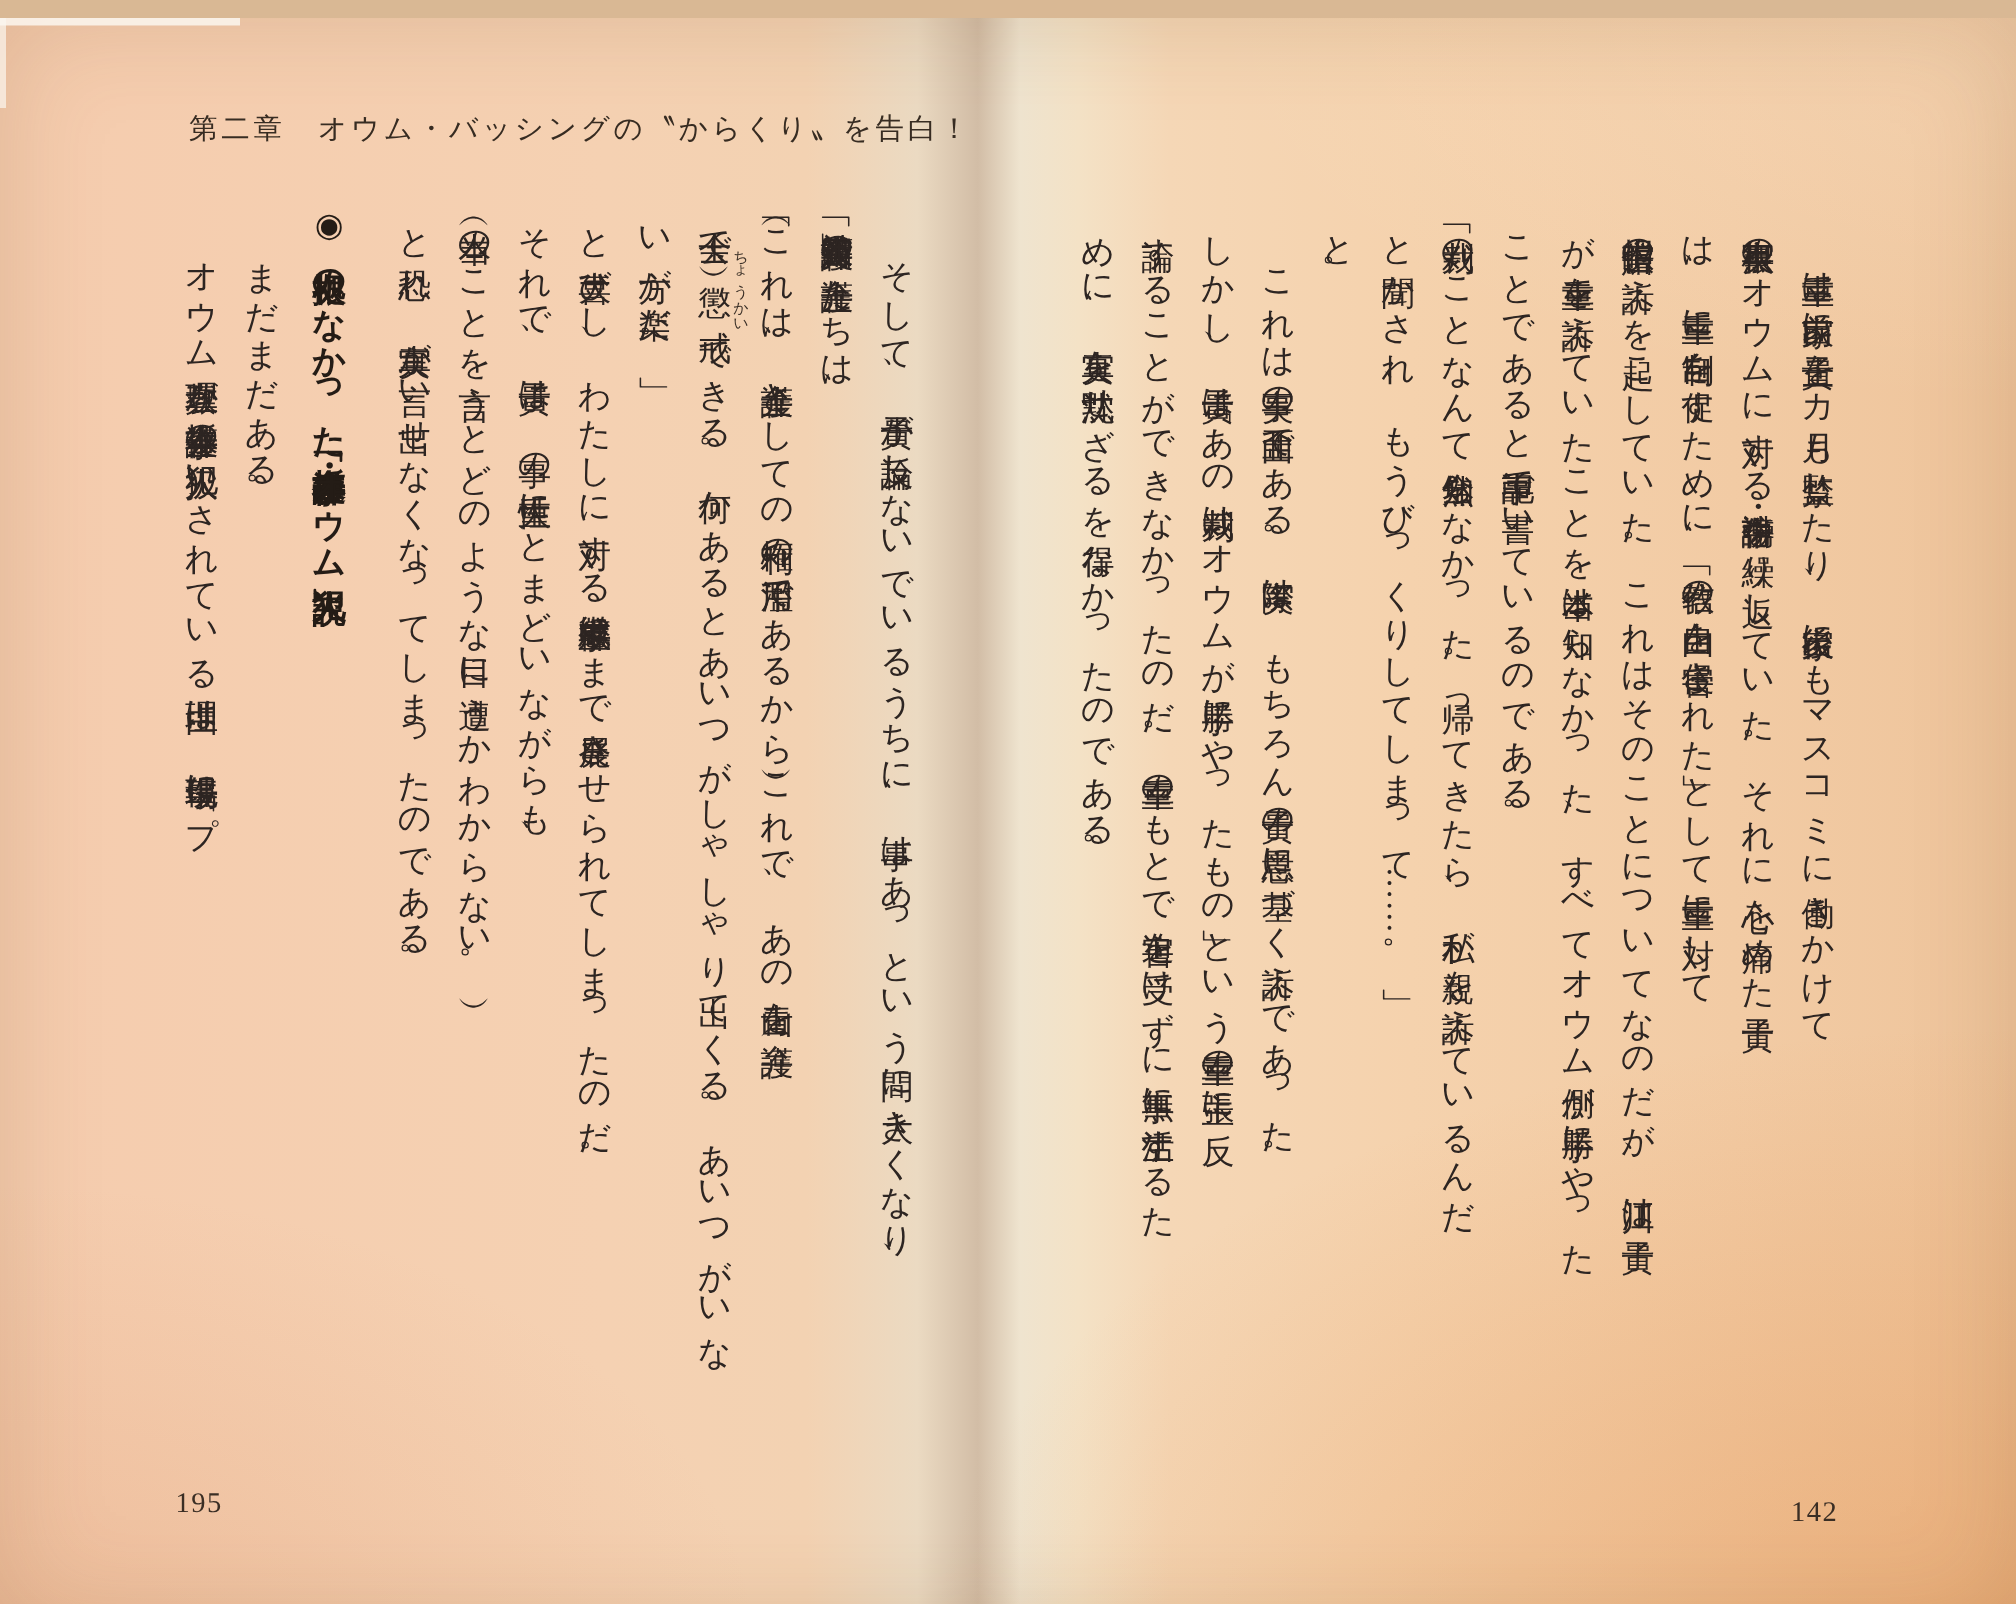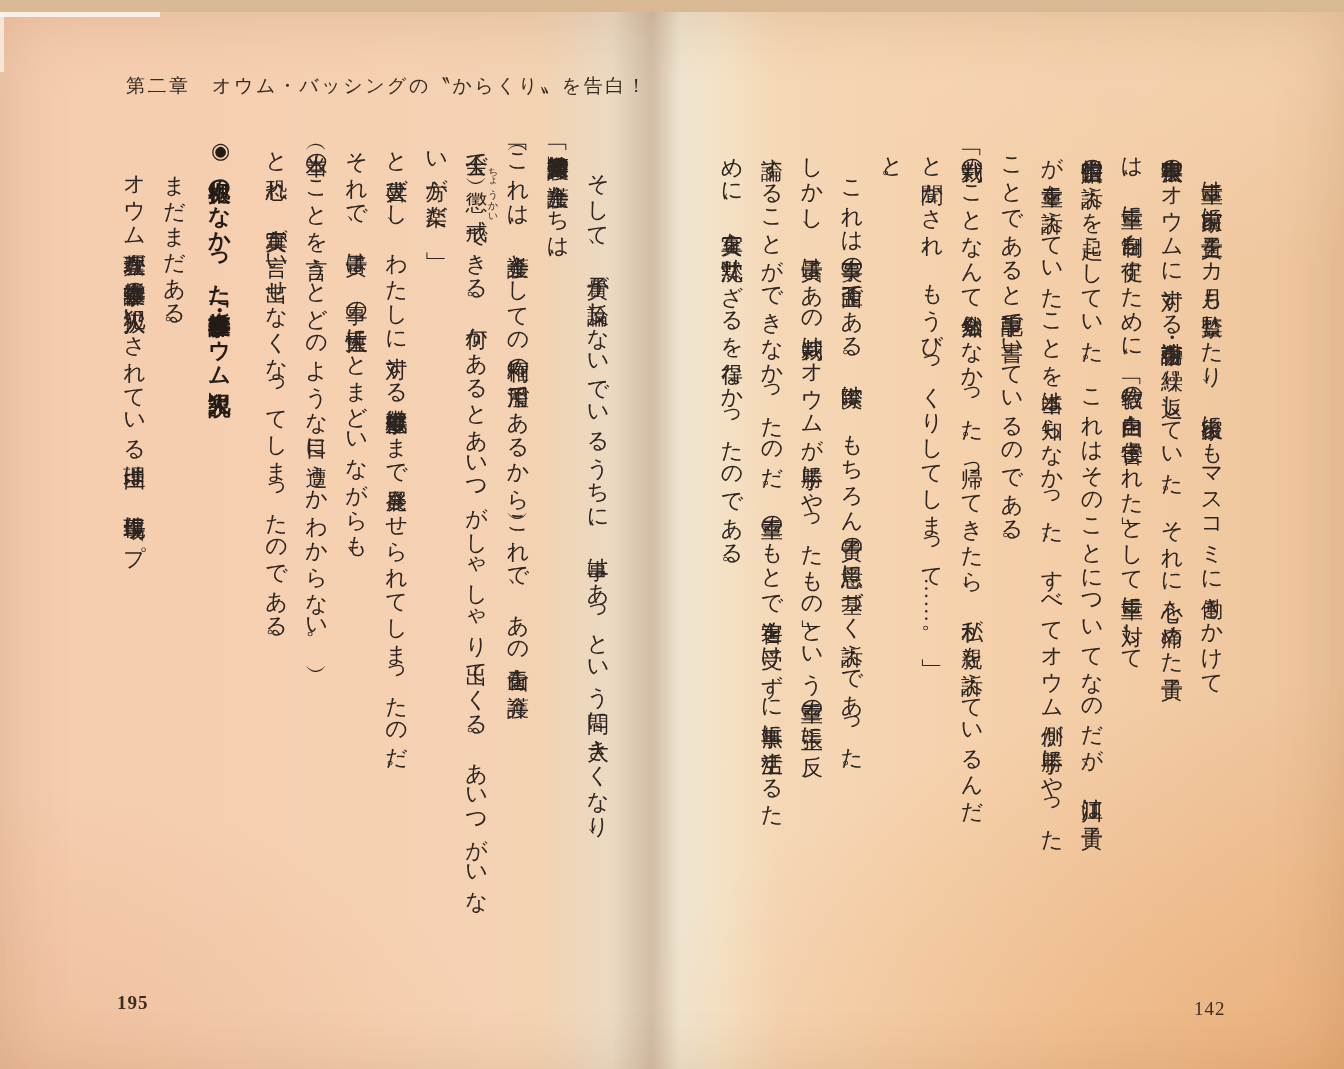--- a/index.html
+++ b/index.html
@@ -43,21 +43,21 @@
     color:#241c16;
     margin-block-start:17px;
     margin-block-end:5px;
   }
   .left-text{top:125px;right:726px;height:820px;}
   .right-text{top:130px;right:112px;height:820px;}
   ruby rt{font-size:10px;letter-spacing:0;color:#3a2f26;}
   .page-number{
     position:absolute;font-size:19px;color:#3a2e24;letter-spacing:1px;
   }
-  .pn-left{left:117px;top:980px;font-weight:bold;}
+  .pn-left{left:117px;top:980px;}
   .pn-right{left:1194px;top:986px;}
 </style>
 </head>
 <body>
 
 <div class="spread">
   <div class="edge-top"></div>
   <div class="edge-left"></div>
 
   <div class="running-header">第二章　オウム・バッシングの〝からくり〟を告白！</div>

